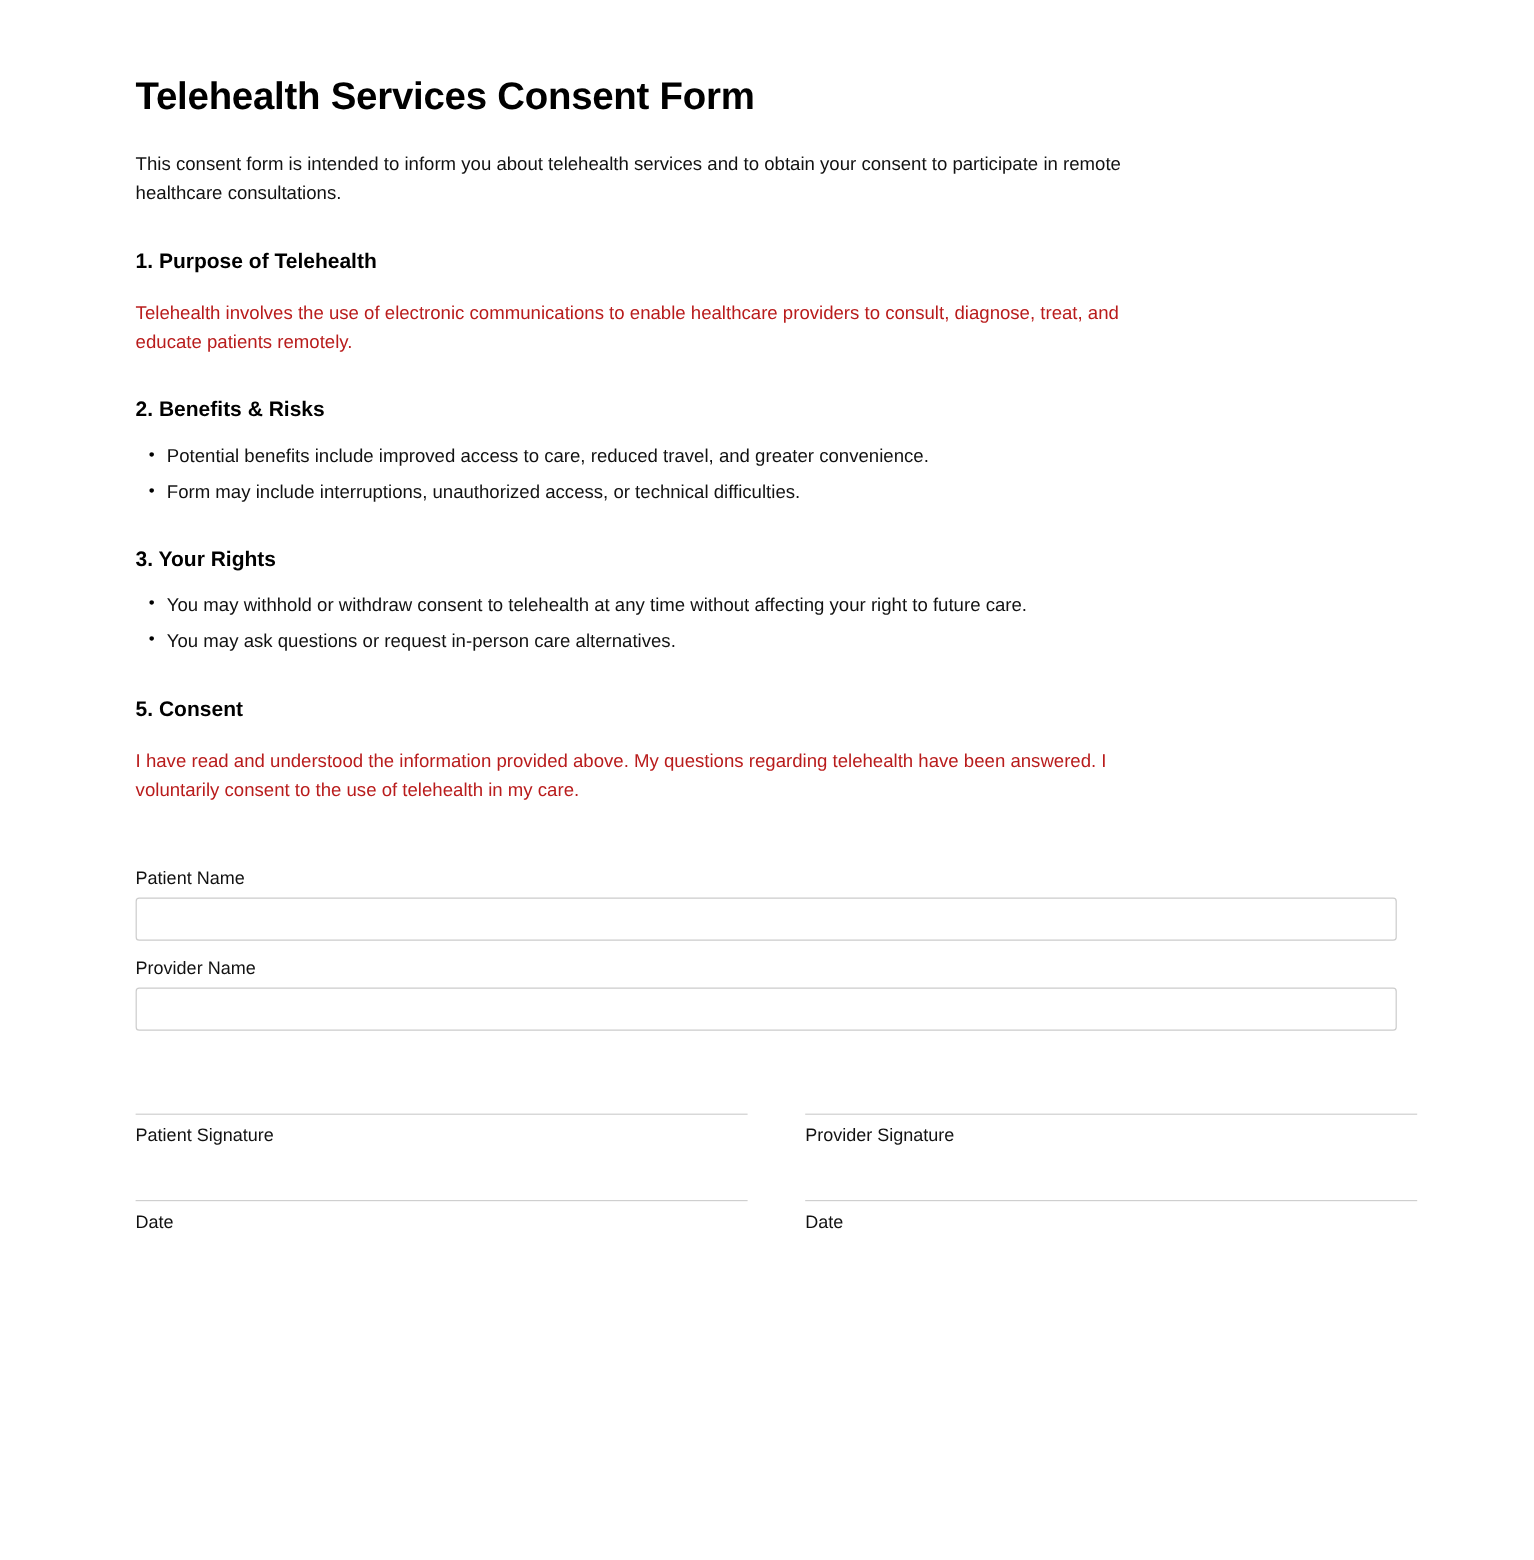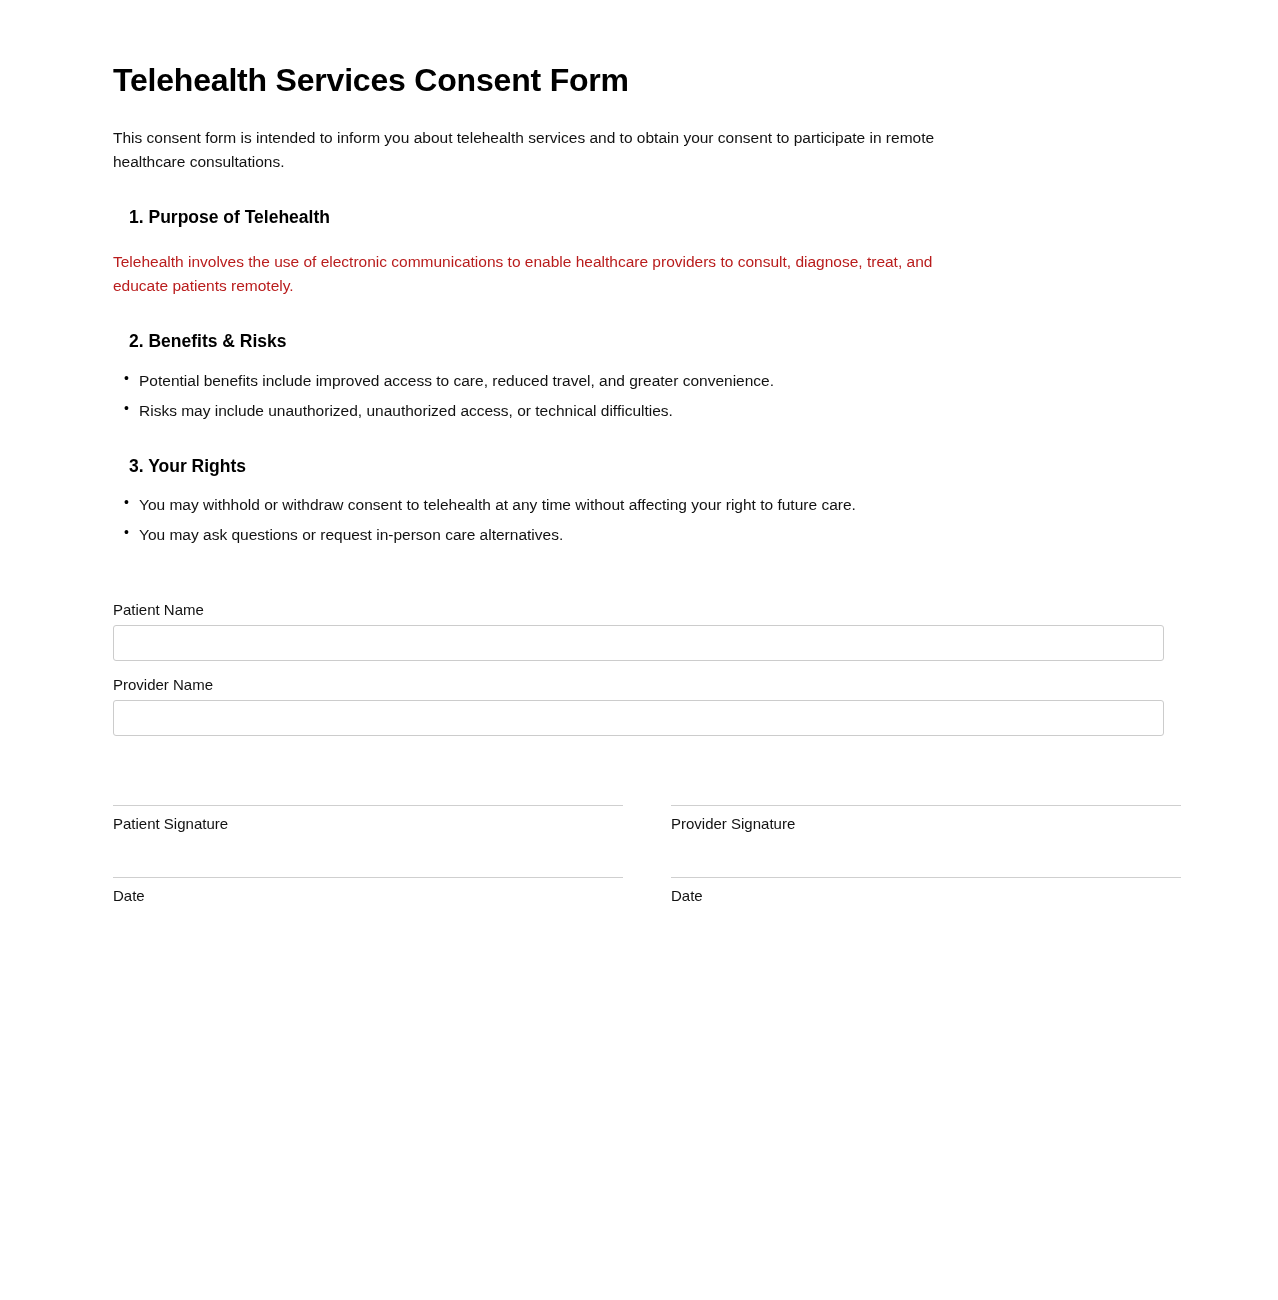--- a/index.html
+++ b/index.html
@@ -36,21 +36,21 @@
     margin: 26px 0 0 0;
     color: #121212;
   }
   .section {
     margin-top: 33px;
   }
   .section-heading {
     font-size: 17.5px;
     font-weight: bold;
     line-height: 1.25;
-    margin: 16px;
+    margin: 0;
     color: #000;
   }
   .section-para {
     font-size: 15.5px;
     line-height: 1.55;
     margin: 21px 0 0 0;
     color: #b91c1c;
   }
   ul.bullets {
     margin: 16px 0 0 0;
@@ -135,33 +135,37 @@
 
   <div class="section">
     <h2 class="section-heading">1. Purpose of Telehealth</h2>
     <p class="section-para">Telehealth involves the use of electronic communications to enable healthcare providers to consult, diagnose, treat, and educate patients remotely.</p>
   </div>
 
   <div class="section">
     <h2 class="section-heading">2. Benefits &amp; Risks</h2>
     <ul class="bullets">
       <li>Potential benefits include improved access to care, reduced travel, and greater convenience.</li>
-      <li>Risks may include unauthorized, unauthorized access, or technical difficulties.</li>
+      <li>Form may include interruptions, unauthorized access, or technical difficulties.</li>
     </ul>
   </div>
 
   <div class="section">
     <h2 class="section-heading">3. Your Rights</h2>
     <ul class="bullets">
       <li>You may withhold or withdraw consent to telehealth at any time without affecting your right to future care.</li>
       <li>You may ask questions or request in-person care alternatives.</li>
     </ul>
   </div>
 
 
+  <div class="section">
+    <h2 class="section-heading">5. Consent</h2>
+    <p class="section-para">I have read and understood the information provided above. My questions regarding telehealth have been answered. I voluntarily consent to the use of telehealth in my care.</p>
+  </div>
 
   <div class="fields">
 
     <div class="field-group">
       <label class="field-label">Patient Name</label>
       <input class="field-input" type="text" value="" style="">
     </div>
 
 
     <div class="field-group">

